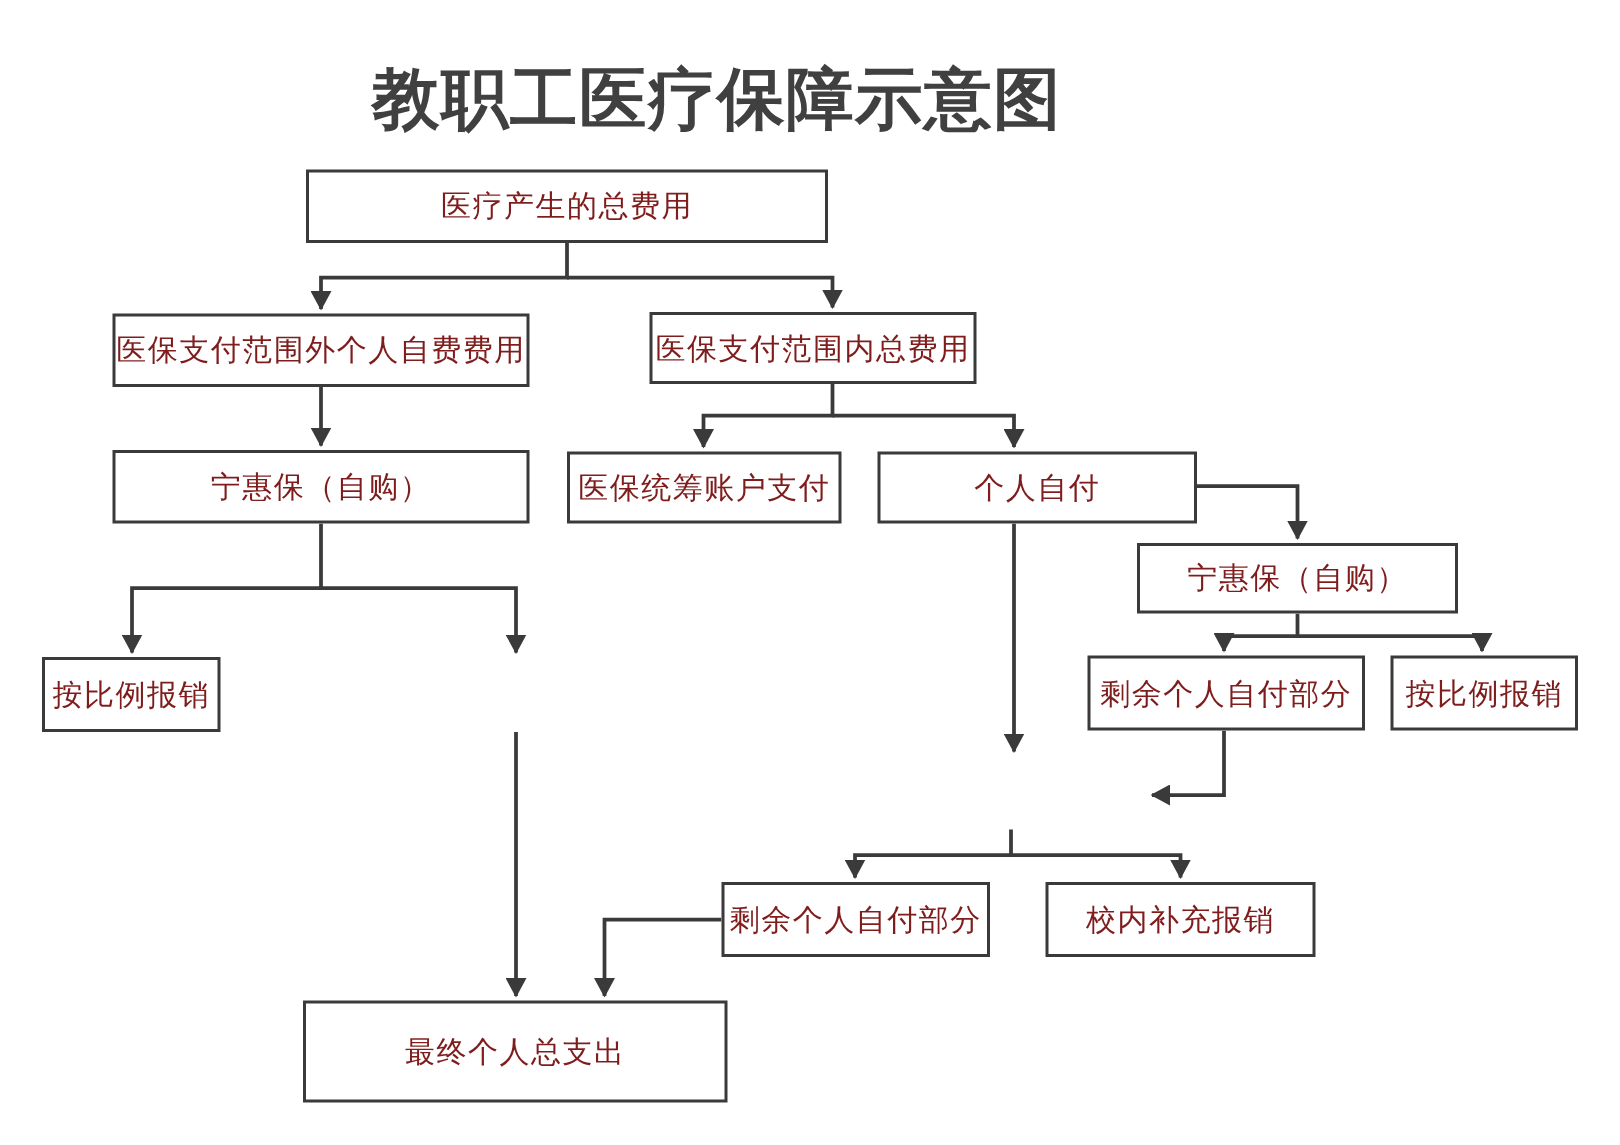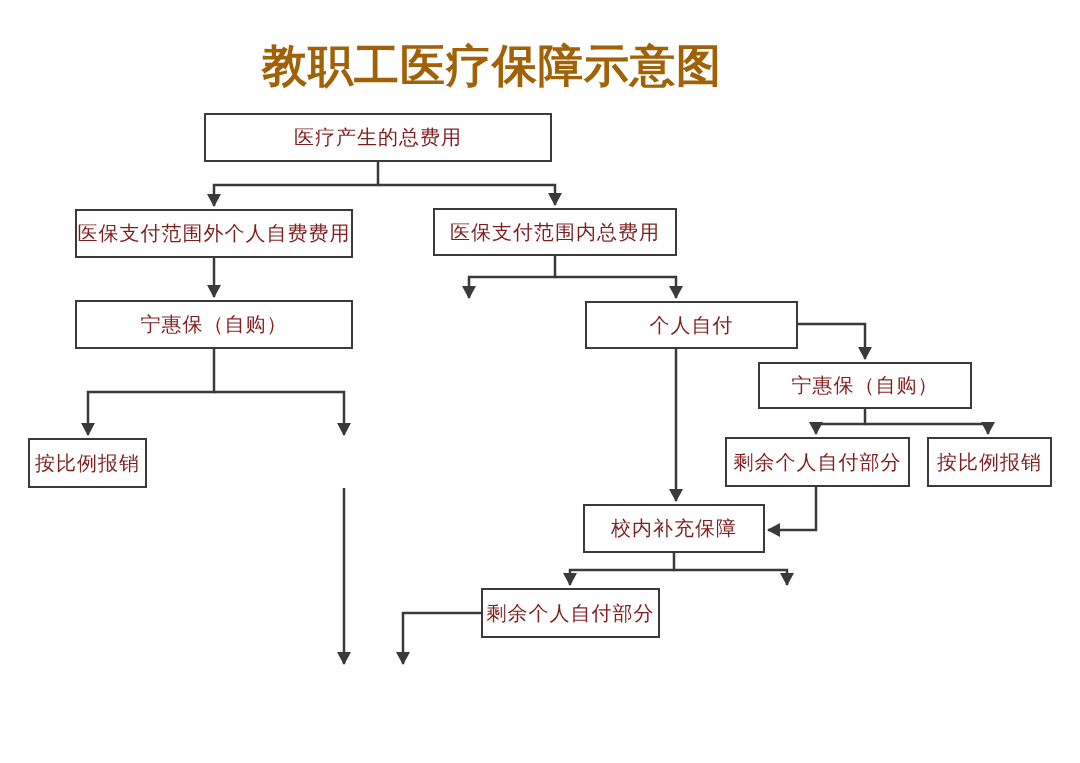--- a/index.html
+++ b/index.html
@@ -18,47 +18,47 @@
   #connectors {
     position: absolute;
     left: 0;
     top: 0;
     width: 1080px;
     height: 763px;
     pointer-events: none;
   }
   .diagram-title {
     position: absolute;
-    left: 17px;
+    left: 3px;
     top: 36px;
     width: 950px;
     text-align: center;
     font-size: 45px;
     font-weight: 900;
     letter-spacing: 1px;
-    color: #a16207;
+    color: #404040;
     white-space: nowrap;
   }
   .node {
     position: absolute;
     border: 2.5px solid #3a3a3a;
     background: #ffffff;
     display: flex;
     align-items: center;
     justify-content: center;
     font-size: 20px;
     color: #7f1d1d;
     letter-spacing: 1px;
     white-space: nowrap;
     box-sizing: border-box;
   }
   
   #n-total-cost        { left: 204px; top: 113px; width: 348px; height: 49px; }
   #n-outside-scope     { left:  75px; top: 209px; width: 278px; height: 49px; text-align: right; }
-  #n-inside-scope      { left: 433px; top: 208px; width: 244px; height: 48px; }
+  #n-inside-scope      { left: 433px; top: 208px; width: 218px; height: 48px; }
   #n-ninghuibao-left   { left:  75px; top: 300px; width: 278px; height: 49px; }
   #n-pooled-account    { left: 378px; top: 301px; width: 183px; height: 48px; }
   #n-self-pay          { left: 570px; top: 301px; width: 213px; height: 48px; margin-left: 15px; }
   #n-ninghuibao-right  { left: 758px; top: 362px; width: 214px; height: 47px; }
   #n-prorata-left      { left:  28px; top: 438px; width: 119px; height: 50px; }
   #n-remaining-fee     { left: 253px; top: 438px; width: 182px; height: 50px; }
   #n-remaining-pay-r   { left: 725px; top: 437px; width: 185px; height: 50px; }
   #n-prorata-right     { left: 927px; top: 437px; width: 125px; height: 50px; }
   #n-school-supp       { left: 583px; top: 504px; width: 182px; height: 49px; }
   #n-remaining-pay-b   { left: 481px; top: 588px; width: 179px; height: 50px; }
@@ -106,21 +106,23 @@
       <path d="M344,488 L344,664" marker-end="url(#arrow)"></path>
 
       <path d="M481,613 L403,613 L403,664" marker-end="url(#arrow)"></path>
     </g>
   </svg>
 
   <div class="node" id="n-total-cost">医疗产生的总费用</div>
   <div class="node" id="n-outside-scope">医保支付范围外个人自费费用</div>
   <div class="node" id="n-inside-scope">医保支付范围内总费用</div>
   <div class="node" id="n-ninghuibao-left">宁惠保（自购）</div>
+  <div class="node" id="n-pooled-account">医保统筹账户支付</div>
   <div class="node" id="n-self-pay">个人自付</div>
   <div class="node" id="n-ninghuibao-right">宁惠保（自购）</div>
   <div class="node" id="n-prorata-left">按比例报销</div>
   <div class="node" id="n-remaining-pay-r">剩余个人自付部分</div>
   <div class="node" id="n-prorata-right">按比例报销</div>
-  <div class="node" id="n-school-supp">校内补充保障</div>
   <div class="node" id="n-remaining-pay-b">剩余个人自付部分</div>
+  <div class="node" id="n-school-reimb">校内补充报销</div>
+  <div class="node" id="n-final-total">最终个人总支出</div>
 
 </div>
 
 </body></html>

